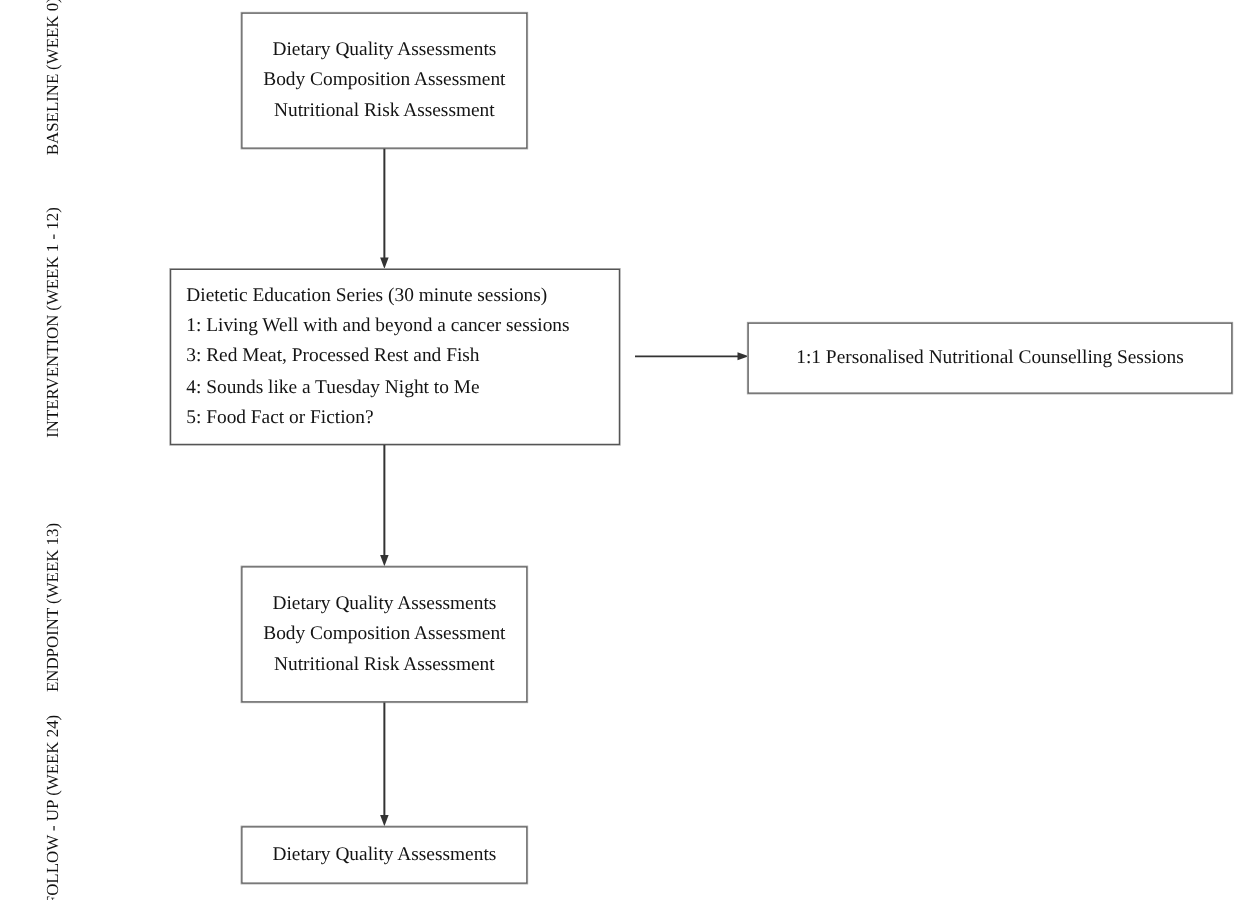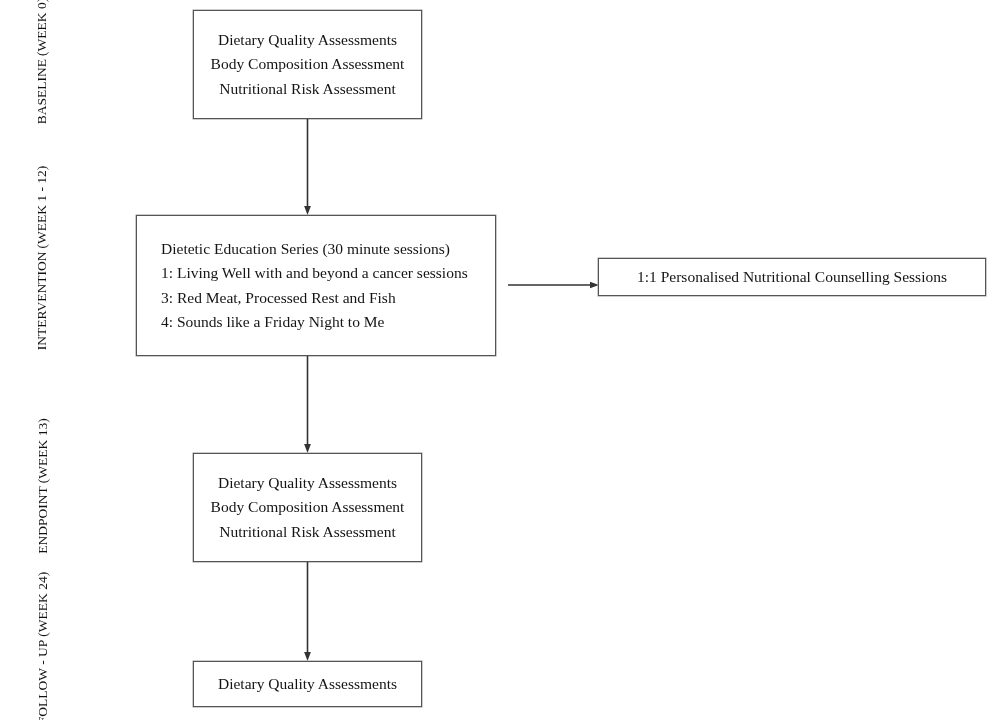--- a/index.html
+++ b/index.html
@@ -57,21 +57,21 @@
     text-align: left;
   }
   .node .line {
     display: block;
     font-size: 15.5px;
     line-height: 1.55;
     color: #141414;
     white-space: nowrap;
   }
   .node.left .line {
-    padding-left: 24px;
+    padding-left: 12px;
   }
 
   
   .connector {
     position: absolute;
     pointer-events: none;
   }
   .connector svg {
     display: block;
     overflow: visible;
@@ -112,31 +112,32 @@
     <svg width="21" height="96" viewBox="0 0 21 96" xmlns="http://www.w3.org/2000/svg">
       <line x1="10.5" y1="0" x2="10.5" y2="90" stroke="#333333" stroke-width="1.6"></line>
       <path d="M10.5 96 L7.1 87 L13.9 87 Z" fill="#333333"></path>
     </svg>
   </div>
 
   <div class="node left" style="left:136px; top:215px; width:360px; height:141px;">
     <span class="line">Dietetic Education Series (30 minute sessions)</span>
     <span class="line">1: Living Well with and beyond a cancer sessions</span>
     <span class="line">3: Red Meat, Processed Rest and Fish</span>
-    <span class="line">4: Sounds like a Friday Night to Me</span>
+    <span class="line">4: Sounds like a Tuesday Night to Me</span>
+    <span class="line">5: Food Fact or Fiction?</span>
   </div>
 
   <div class="connector" style="left:508px; top:276px; width:92px; height:18px;">
     <svg width="92" height="18" viewBox="0 0 92 18" xmlns="http://www.w3.org/2000/svg">
       <line x1="0" y1="9" x2="85" y2="9" stroke="#333333" stroke-width="1.4"></line>
       <path d="M91 9 L82 5.8 L82 12.2 Z" fill="#333333"></path>
     </svg>
   </div>
 
-  <div class="node center" style="left:598px; top:258px; width:388px; height:38px;">
+  <div class="node center" style="left:598px; top:258px; width:388px; height:57px;">
     <span class="line">1:1 Personalised Nutritional Counselling Sessions</span>
   </div>
 
   <div class="connector" style="left:297px; top:356px; width:21px; height:97px;">
     <svg width="21" height="97" viewBox="0 0 21 97" xmlns="http://www.w3.org/2000/svg">
       <line x1="10.5" y1="0" x2="10.5" y2="91" stroke="#333333" stroke-width="1.6"></line>
       <path d="M10.5 97 L7.1 88 L13.9 88 Z" fill="#333333"></path>
     </svg>
   </div>
 

